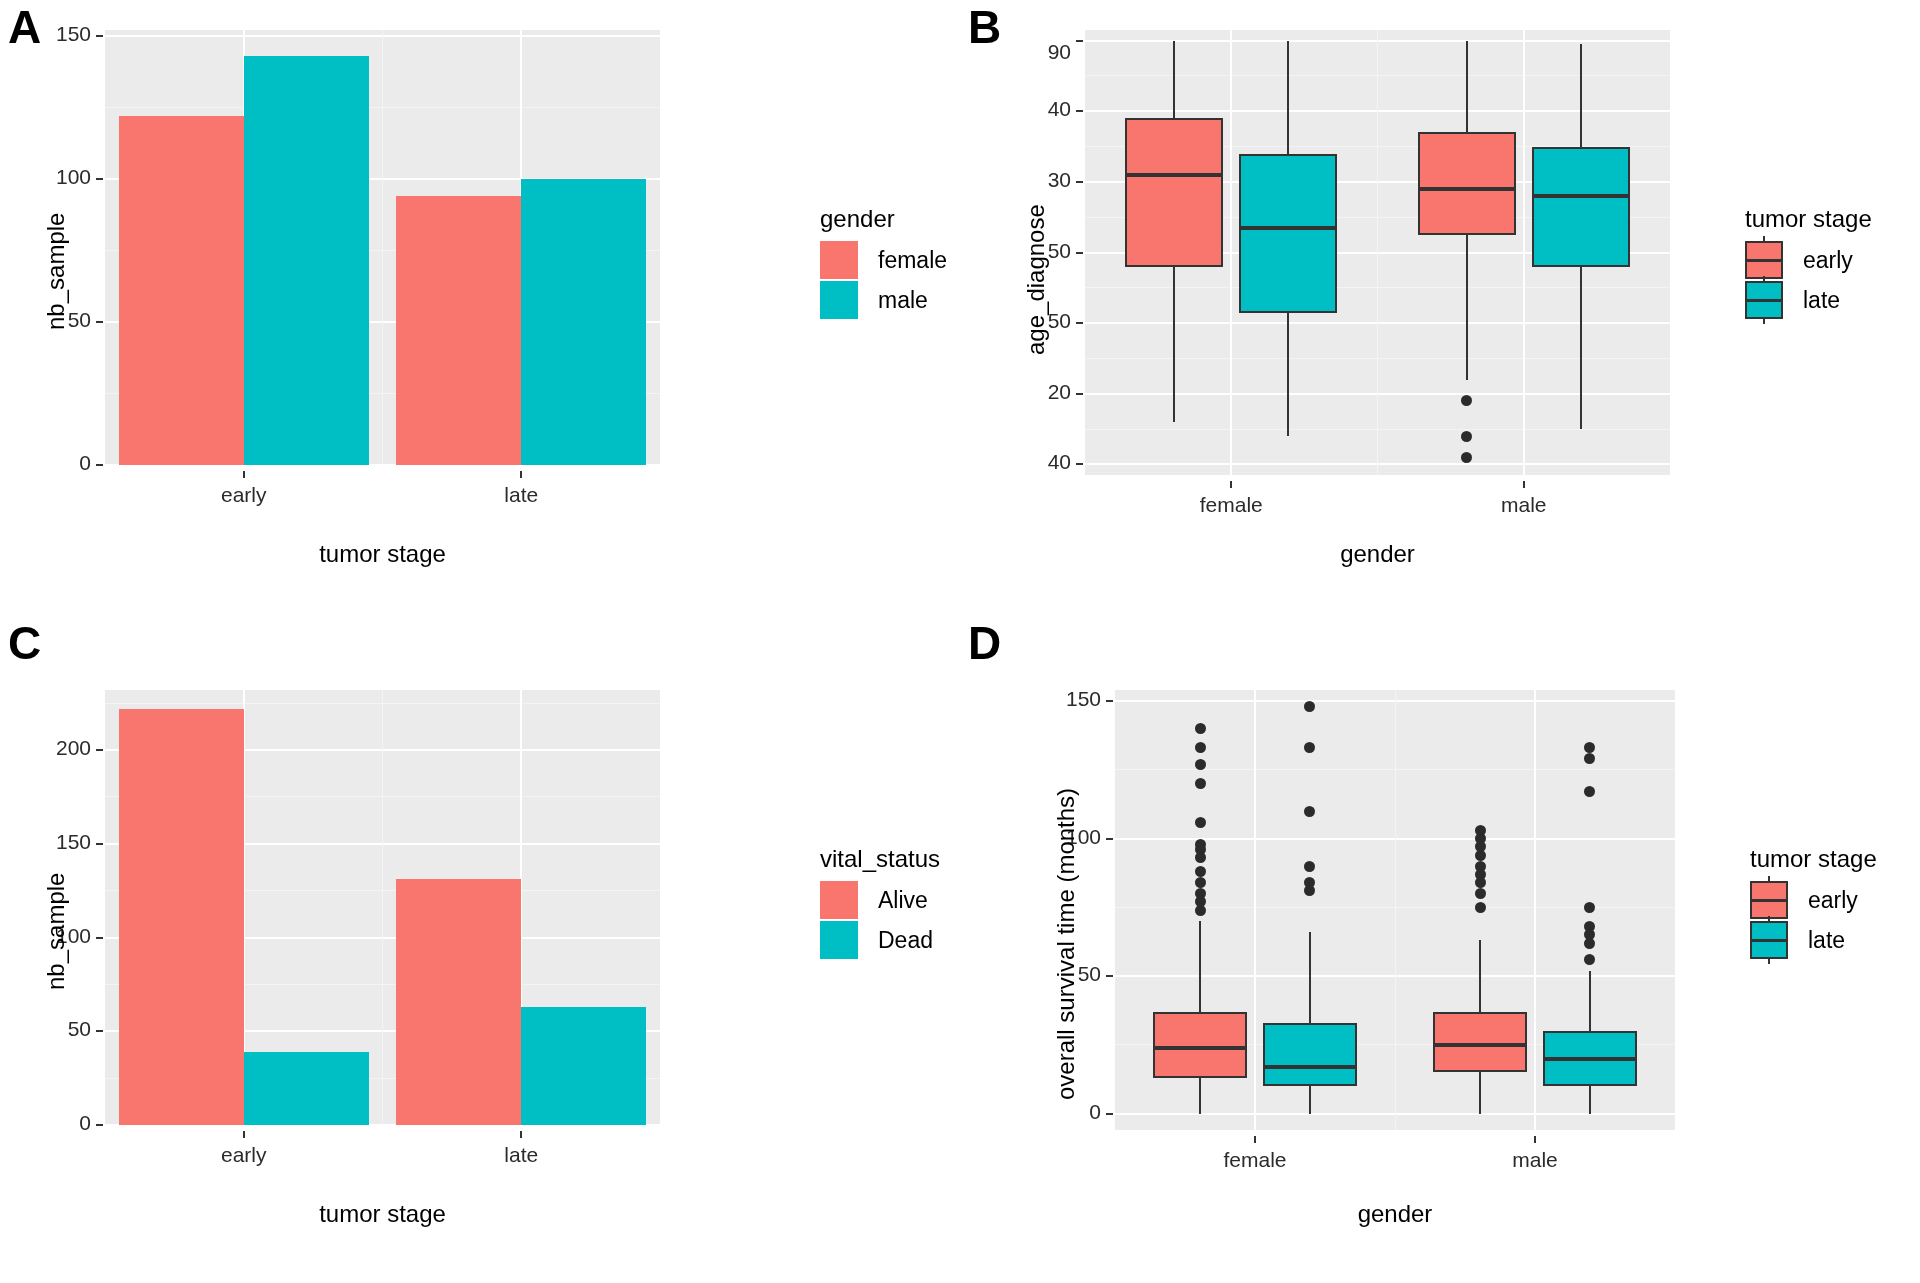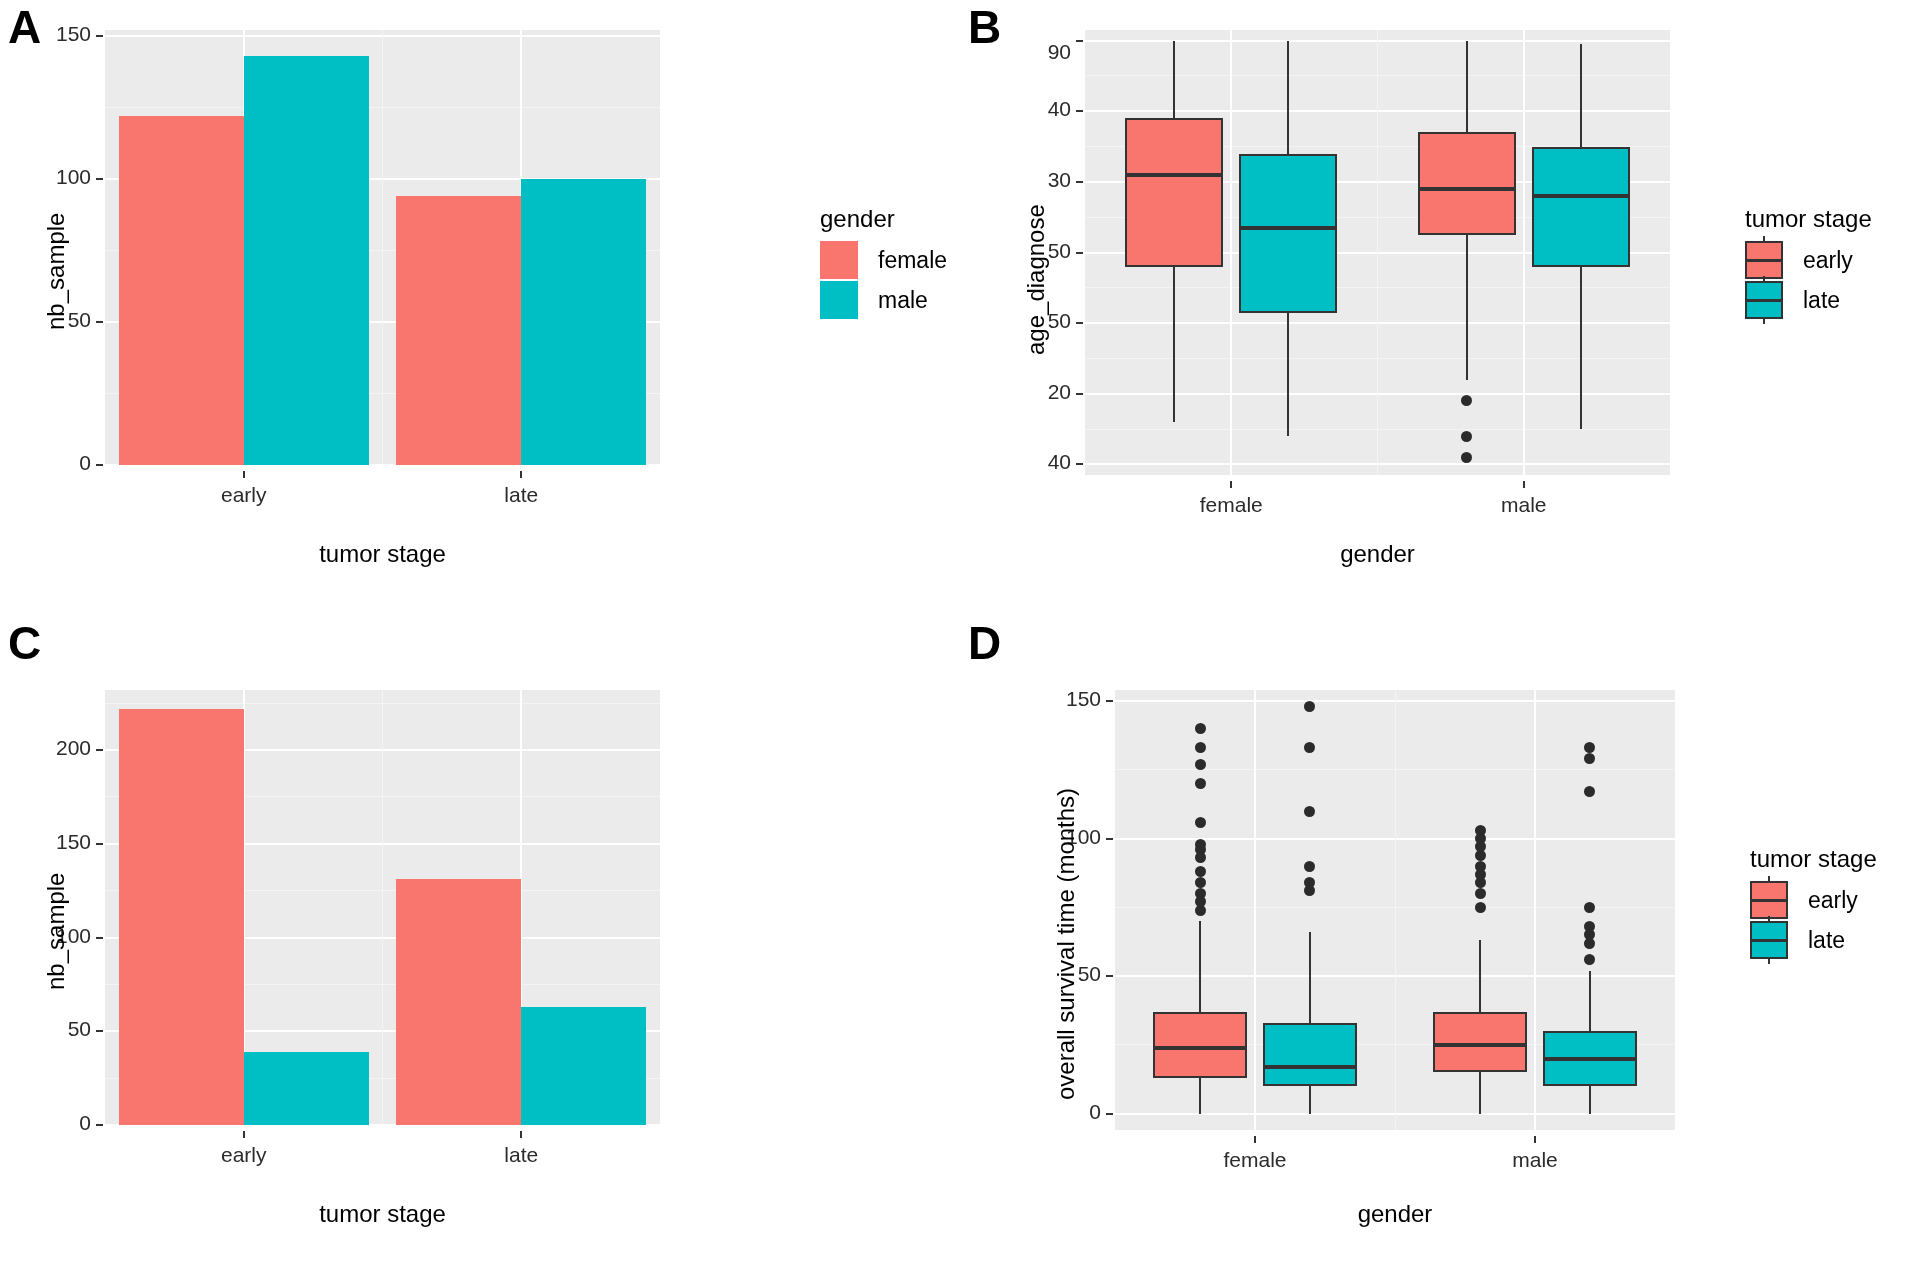--- a/index.html
+++ b/index.html
@@ -215,20 +215,31 @@
         <div class="ytick-mark" style="left:96px;top:109px;"></div>
       </div>
     <div id="C-xaxis" style="position: absolute; left: 0px; top: 0px; width: 100%; height: 100%; pointer-events: none;">
         <div class="xtick" style="left:163.75px;top:503px;width:160px;">early</div>
         <div class="xtick-mark" style="left:242.75px;top:491px;"></div>
         <div class="xtick" style="left:441.25px;top:503px;width:160px;">late</div>
         <div class="xtick-mark" style="left:520.25px;top:491px;"></div>
       </div>
     <div class="axis-title-x" style="left:105px;top:560px;width:555px;">tumor stage</div>
     <div class="axis-title-y" style="left:42px;top:350px;">nb_sample</div>
+    <div class="legend" style="left:820px;top:205px;">
+      <div class="legend-title">vital_status</div>
+      <div class="legend-row">
+        <span class="legend-key" style="background:#F8766D;"></span>
+        <span class="legend-label">Alive</span>
+      </div>
+      <div class="legend-row">
+        <span class="legend-key" style="background:#00BFC4;"></span>
+        <span class="legend-label">Dead</span>
+      </div>
+    </div>
   </div>
 
   <div class="panel" style="left:960px;top:640px;width:960px;height:643px;">
     <div class="panel-letter" style="left:8px;top:-20px;">D</div>
     <div class="plot-area" id="D-plot" style="left:155px;top:50px;width:560px;height:440px;">
         <div class="gridline major-h" style="top:422.5px;"></div>
         <div class="gridline minor-h" style="top:354.25px;"></div>
         <div class="gridline major-h" style="top:285px;"></div>
         <div class="gridline minor-h" style="top:216.75px;"></div>
         <div class="gridline major-h" style="top:147.5px;"></div>

